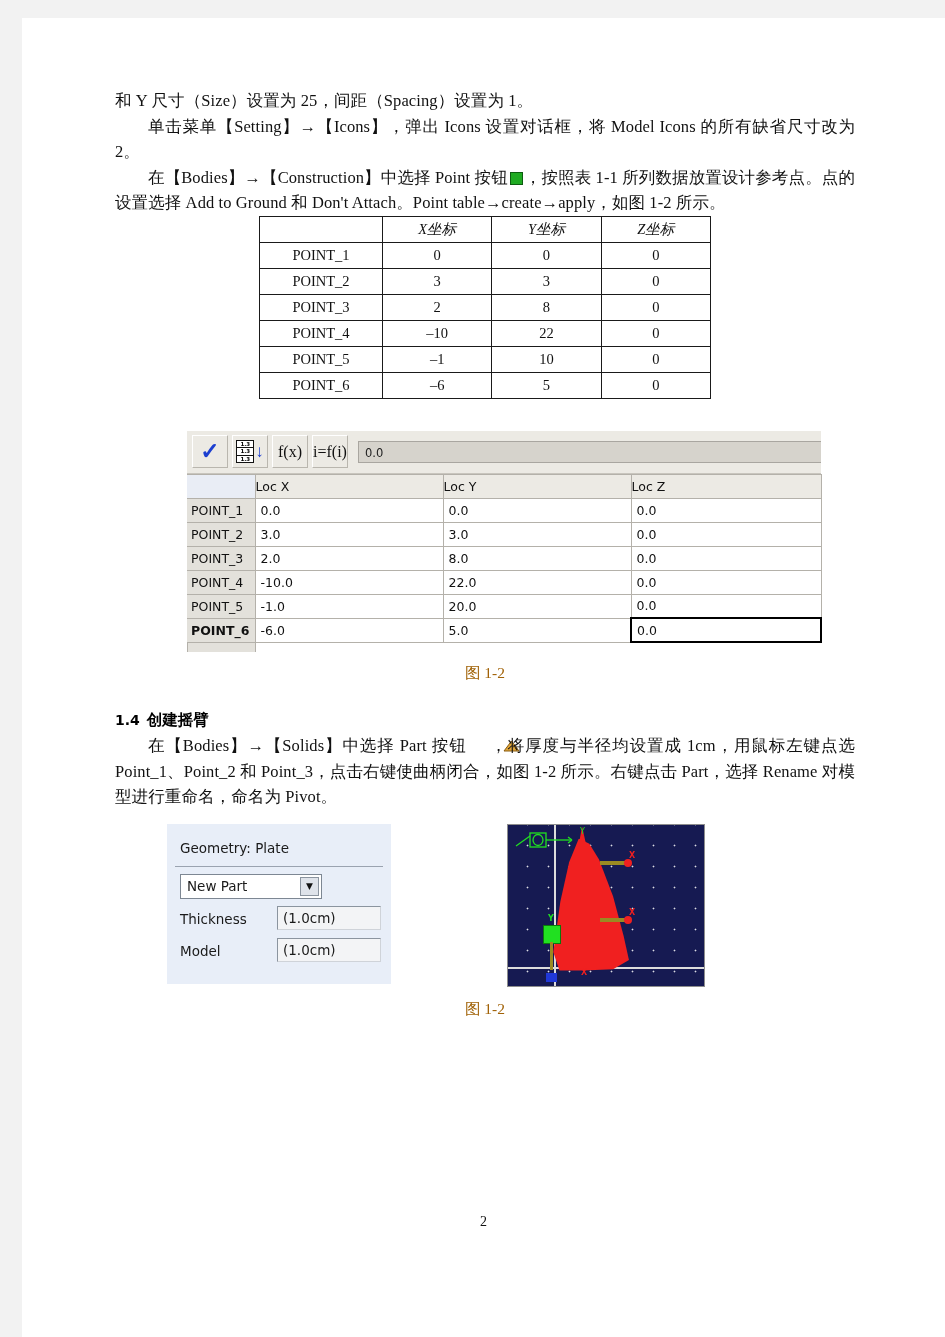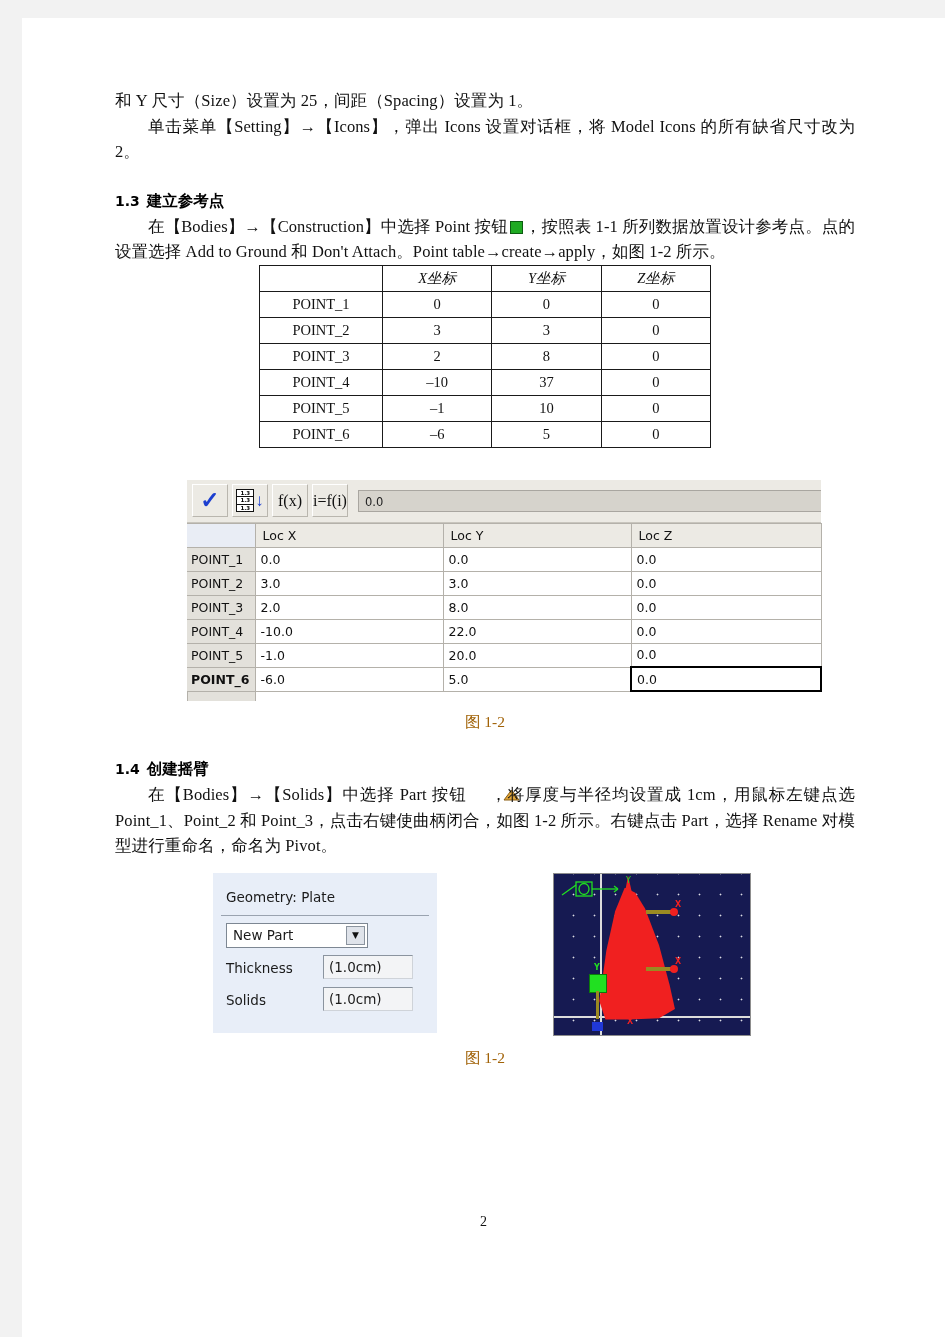--- a/index.html
+++ b/index.html
@@ -184,21 +184,21 @@
   .grid col.c3 { width: 190px; }
   .grid th, .grid td {
     border: 1px solid #b4b1aa;
     height: 24px;
     padding: 0 0 0 5px;
     text-align: left;
     font-weight: normal;
     box-sizing: border-box;
   }
   .grid th.corner { background: #e9edf5; border-left: none; }
-  .grid th.colh { background: #eceae4; color: #111; font-size: 12.5px; padding-left: 7px; }
+  .grid th.colh { background: #eceae4; color: #111; font-size: 12.5px; padding-left: 0; }
   .grid td.rowh {
     background: #e3e1db;
     text-align: left;
     padding-left: 4px;
     border-left: none;
     color: #111;
   }
   .grid tr.sel td.rowh { font-weight: bold; }
   .grid td.cell { background: #ffffff; }
   .grid td.cell.active {
@@ -236,21 +236,21 @@
   
   .figrow {
     display: flex;
     align-items: flex-start;
     margin-top: 14px;
   }
   .geo-dialog {
     width: 224px;
     height: 160px;
     background: #e8eef8;
-    margin-left: 98px;
+    margin-left: 52px;
     position: relative;
     font-family: "DejaVu Sans", "Liberation Sans", sans-serif;
     color: #1a1a1a;
   }
   .geo-title {
     position: absolute;
     left: 13px; top: 16px;
     font-size: 13.5px;
   }
   .geo-rule {
@@ -285,21 +285,21 @@
   .geo-lbl {
     position: absolute;
     font-size: 13.5px;
     left: 13px;
   }
   .geo-lbl.l1 { top: 87px; }
   .geo-lbl.l2 { top: 119px; }
   .geo-inp {
     position: absolute;
     left: 110px;
-    width: 90px; height: 24px;
+    width: 104px; height: 24px;
     background: #f3f4f6;
     border: 1px solid #8b949f;
     border-right-color: #cfd3d9;
     border-bottom-color: #cfd3d9;
     box-sizing: border-box;
     font-size: 13.5px;
     line-height: 22px;
     padding-left: 5px;
   }
   .geo-inp.i1 { top: 82px; }
@@ -421,23 +421,20 @@
 </style>
 </head>
 <body>
 
 <div class="page">
   <div class="content">
 
     <p class="para">和 Y 尺寸（Size）设置为 25，间距（Spacing）设置为 1。</p>
     <p class="para indent">单击菜单【Setting】→【Icons】，弹出 Icons 设置对话框，将 Model Icons  的所有缺省尺寸改为 2。</p>
 
-    <h3 class="heading h-gap-top h-gap-bot">
-      <span class="num">1.3</span><span>建立参考点</span>
-    </h3>
 
     <p class="para indent">
       <span>在【Bodies】→【Construction】中选择 Point 按钮</span><span class="ic point-ic"></span><span>，按照表 1-1 所列数据放置设计参考点。点的设置选择 Add to Ground 和 Don't Attach。Point table→create→apply，如图 1-2 所示。</span>
     </p>
 
 
     <table class="t11">
       <tbody>
         <tr>
           <td class="rowhdr"></td>
@@ -459,21 +456,21 @@
         </tr>
         <tr>
           <td class="rowhdr">POINT_3</td>
           <td>2</td>
           <td>8</td>
           <td>0</td>
         </tr>
         <tr>
           <td class="rowhdr">POINT_4</td>
           <td>–10</td>
-          <td>37</td>
+          <td>22</td>
           <td>0</td>
         </tr>
         <tr>
           <td class="rowhdr">POINT_5</td>
           <td>–1</td>
           <td>10</td>
           <td>0</td>
         </tr>
         <tr>
           <td class="rowhdr">POINT_6</td>
@@ -582,21 +579,21 @@
     <div class="figrow">
       <div class="geo-dialog">
         <div class="geo-title">Geometry: Plate</div>
         <div class="geo-rule"></div>
         <div class="geo-select">
           <span>New Part</span>
           <span class="caret">▼</span>
         </div>
         <div class="geo-lbl l1">Thickness</div>
         <div class="geo-inp i1">(1.0cm)</div>
-        <div class="geo-lbl l2">Solids</div>
+        <div class="geo-lbl l2">Model</div>
         <div class="geo-inp i2">(1.0cm)</div>
       </div>
 
       <div class="viewport">
         <div class="vp-grid"></div>
         <div class="vp-vline"></div>
         <div class="vp-hline"></div>
 
         <svg class="vp-axes" viewBox="0 0 68 22" xmlns="http://www.w3.org/2000/svg">
           <line x1="2" y1="16" x2="16" y2="6" stroke="#21e021" stroke-width="1.3"></line>

